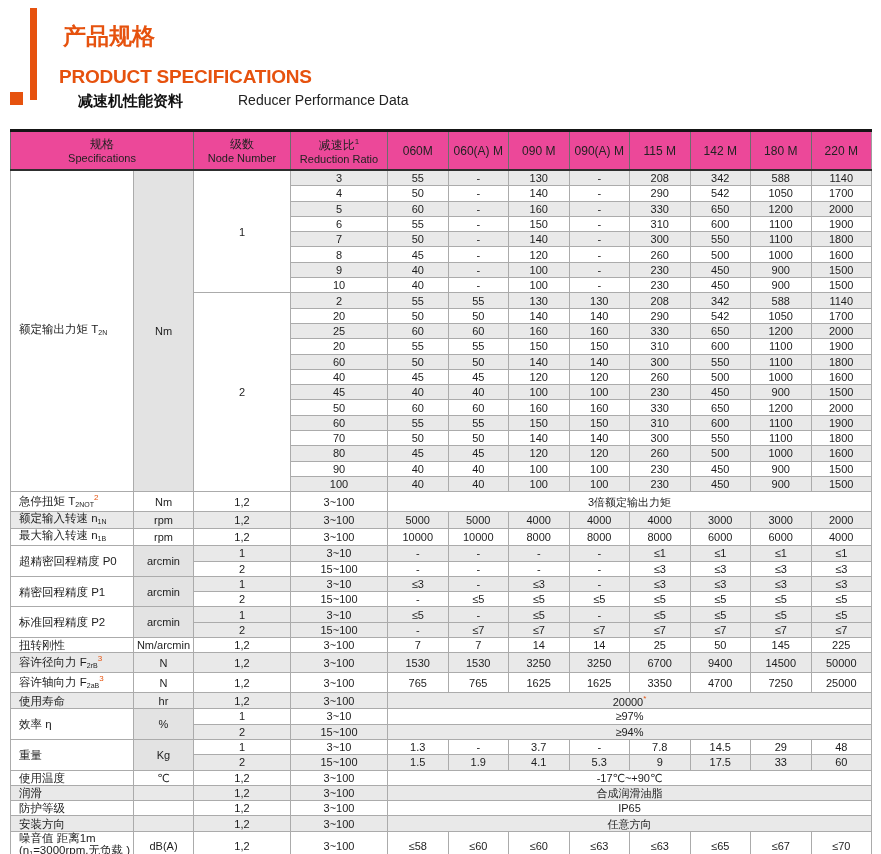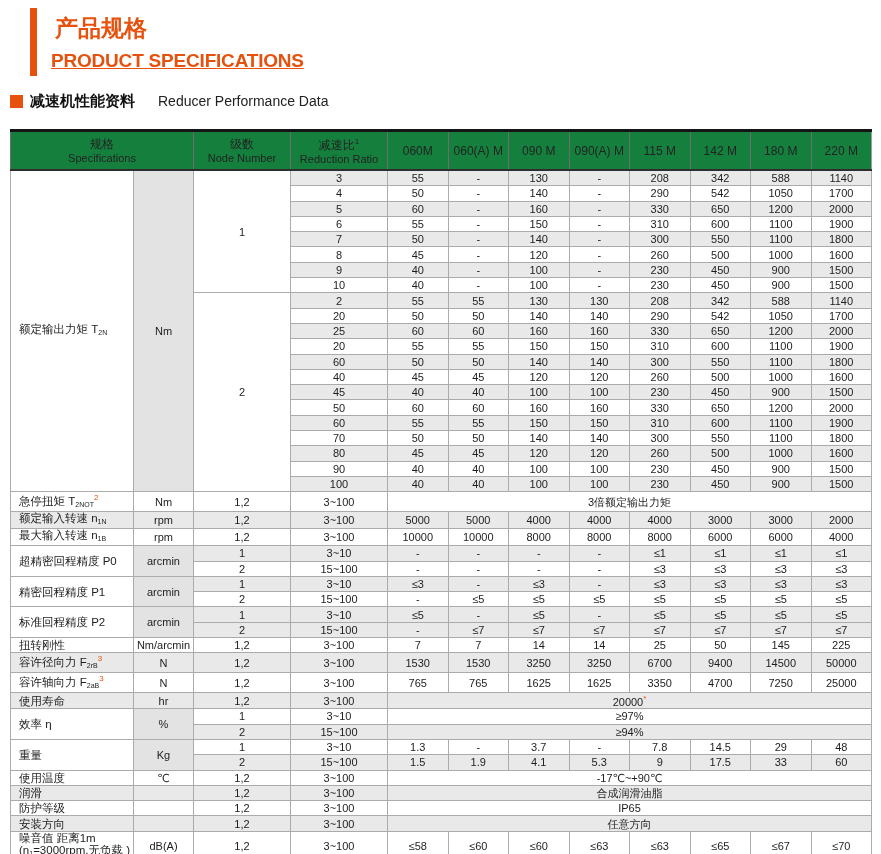--- a/index.html
+++ b/index.html
@@ -3,36 +3,36 @@
 <meta charset="utf-8">
 <style>
   html,body{margin:0;padding:0;}
   body{
     width:881px;height:854px;background:#ffffff;position:relative;overflow:hidden;
     font-family:"Liberation Sans","DejaVu Sans",sans-serif;color:#1c1c1c;
   }
   
   .page-header{position:absolute;left:30px;top:8px;display:flex;align-items:stretch;}
   .accent-bar{width:7px;background:#e6520e;margin-right:10px;}
-  .titles h1{margin:8px;font-size:23px;line-height:25px;font-weight:bold;color:#e6520e;}
-  .titles h2{margin:4px;font-size:19px;line-height:23px;font-weight:600;color:#e6520e;letter-spacing:-0.2px;text-decoration:underline;}
+  .titles h1{margin:16px;font-size:23px;line-height:25px;font-weight:bold;color:#e6520e;}
+  .titles h2{margin:12px;font-size:19px;line-height:23px;font-weight:600;color:#e6520e;letter-spacing:-0.2px;}
   
-  .section-head{position:absolute;left:10px;top:92px;height:18px;display:flex;align-items:center;}
+  .section-head{position:absolute;left:10px;top:92px;height:18px;display:flex;align-items:flex-start;gap:48px;}
   .bullet{width:13px;height:13px;background:#e6520e;display:inline-block;margin-right:7px;}
   .section-head .zh{font-size:15px;font-weight:bold;color:#111;}
-  .section-head .en{font-size:14px;color:#222;margin-left:23px;}
+  .section-head .en{font-size:14px;color:#222;margin-left:7px;}
   
   table{
     position:absolute;left:10px;top:129px;width:861px;
     border-collapse:collapse;table-layout:fixed;
     border-top:3px solid #151515;border-bottom:3px solid #151515;
     border-left:1px solid #9e9e9e;border-right:1px solid #9e9e9e;
   }
   thead th{
-    background:#15803d;height:37px;vertical-align:middle;text-align:center;
+    background:#ec4899;height:37px;vertical-align:middle;text-align:center;
     font-weight:normal;font-size:12px;line-height:14px;color:#222;
     border-left:1px solid #6d6d6d;border-bottom:2px solid #2e2e2e;padding:0;
   }
   thead th .en{font-size:11px;text-align:center;}
   tbody td{
     height:14.3px;padding:0 1px;text-align:center;vertical-align:middle;
     font-size:11px;line-height:12px;color:#1d1d1d;
     border:1px solid #ababab;background:#ffffff;
   }
   tr.g td{background:#e9e9e9;}

